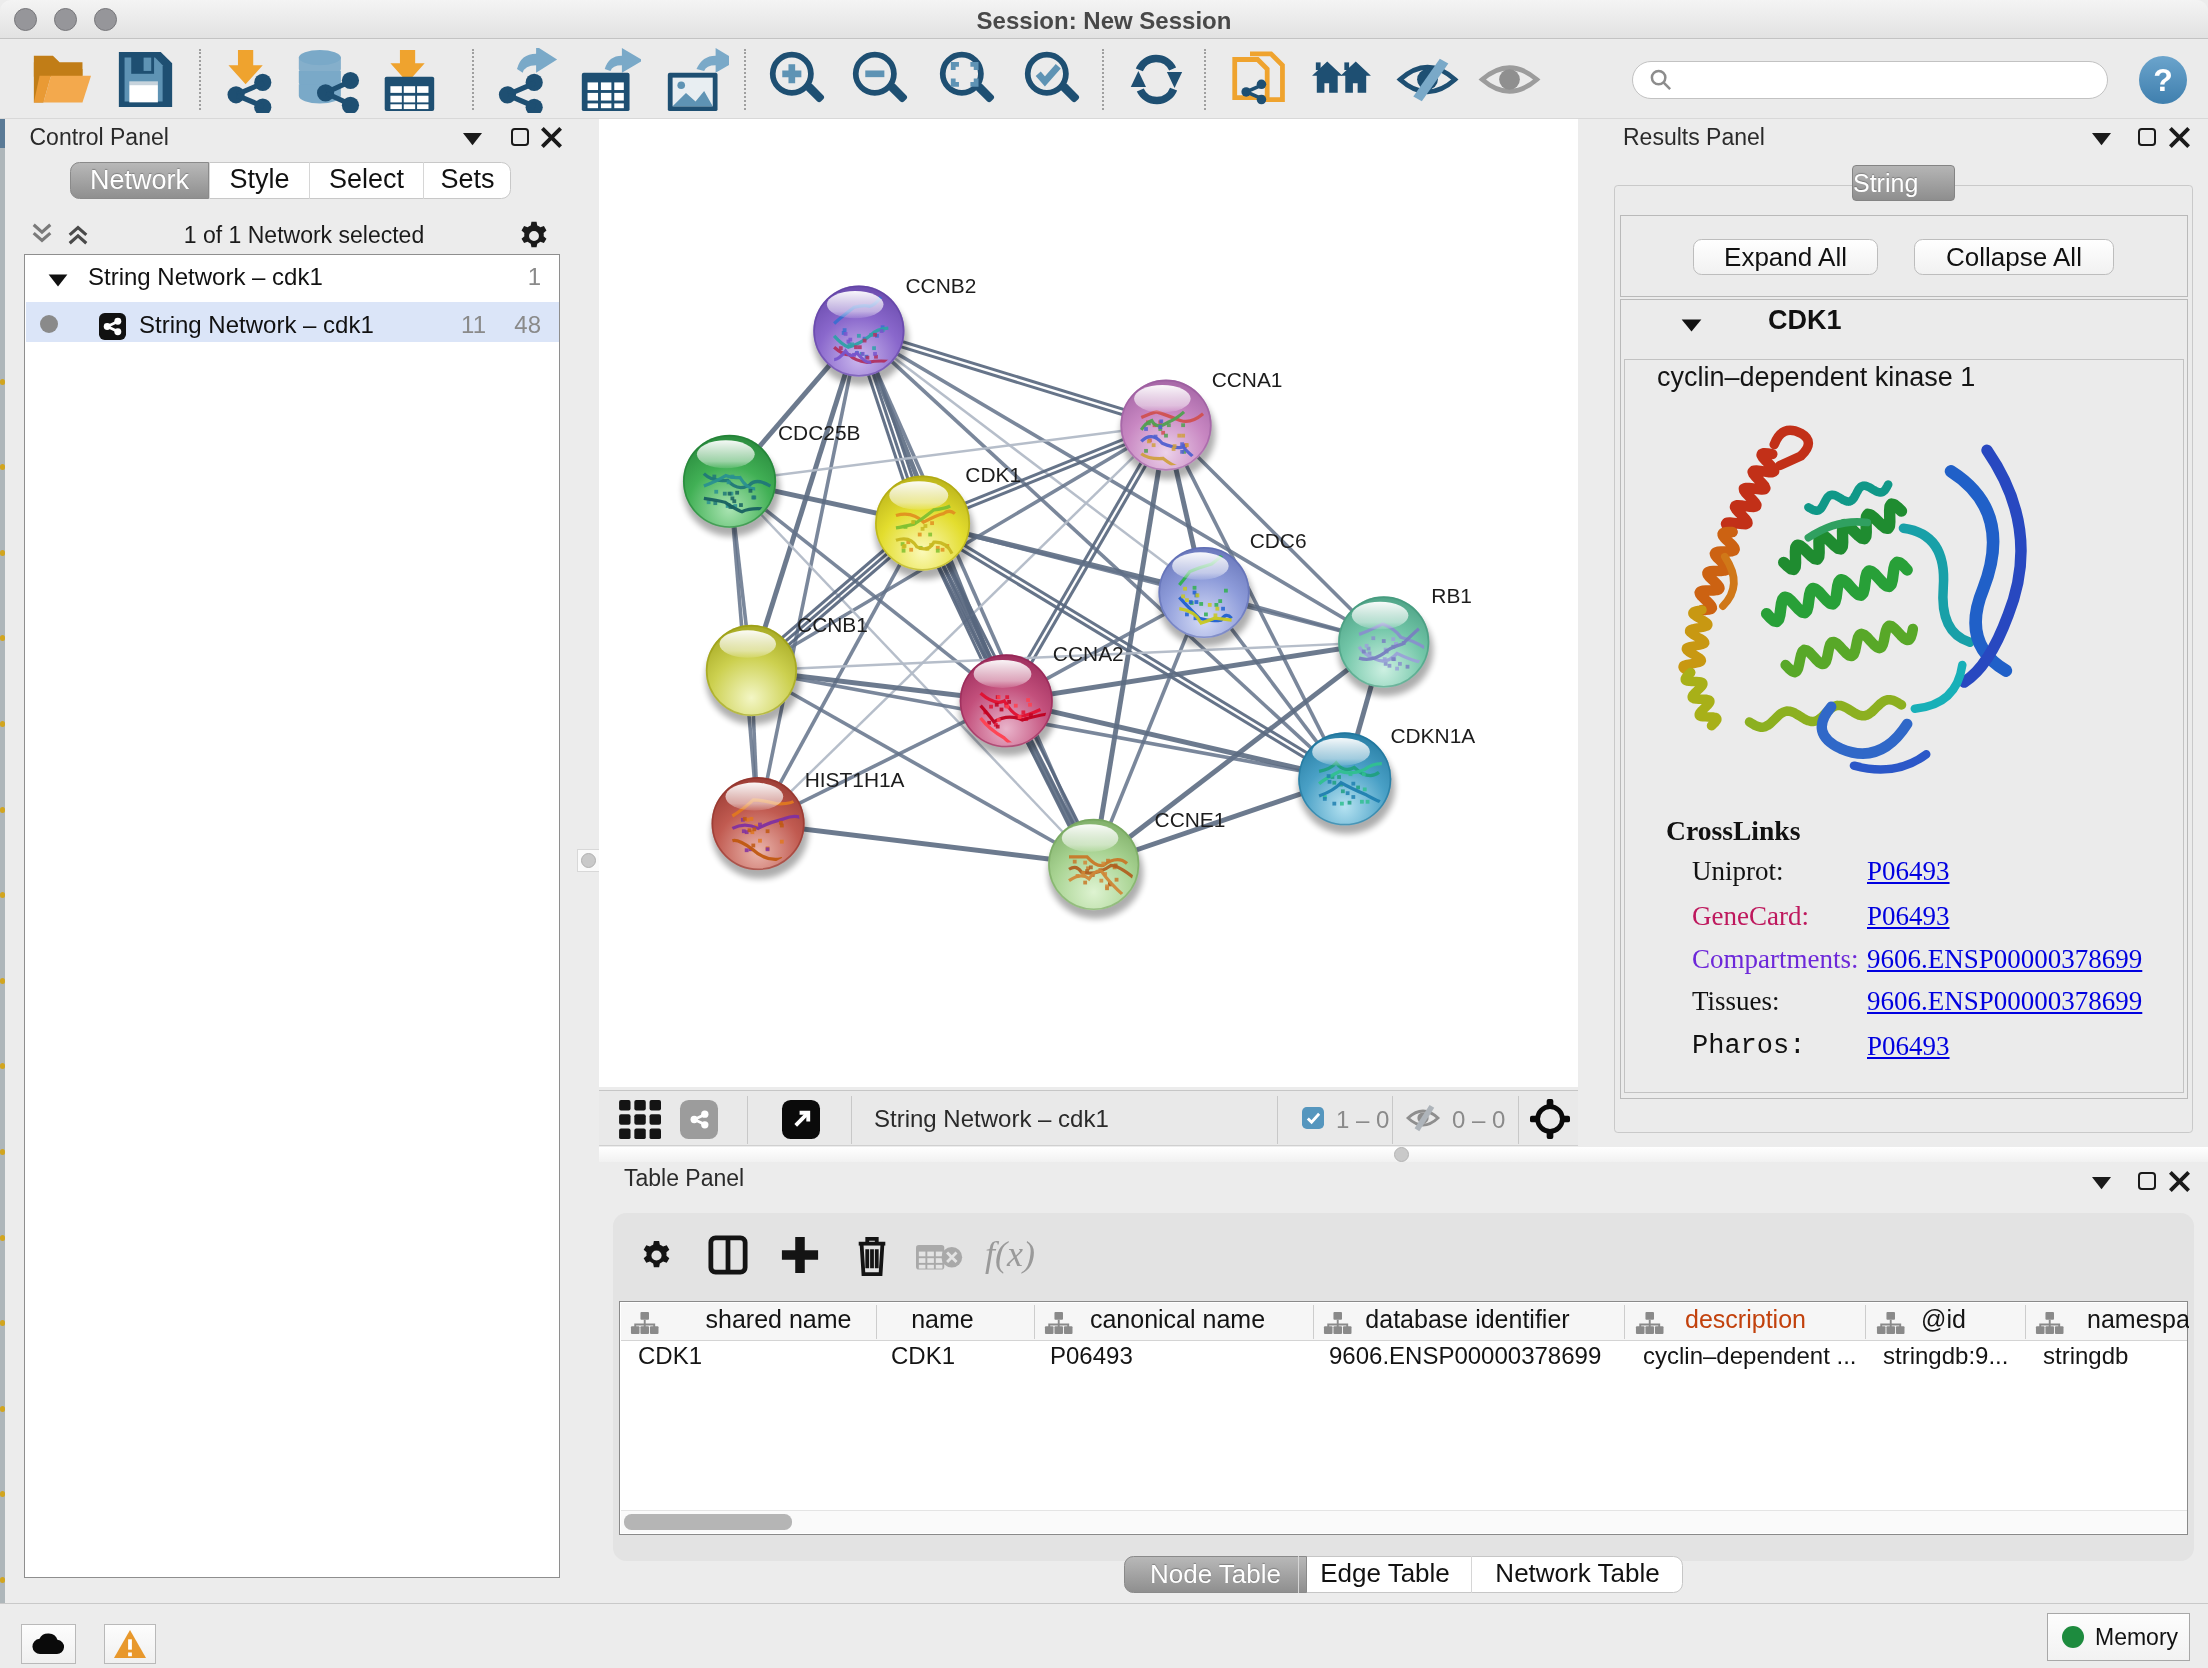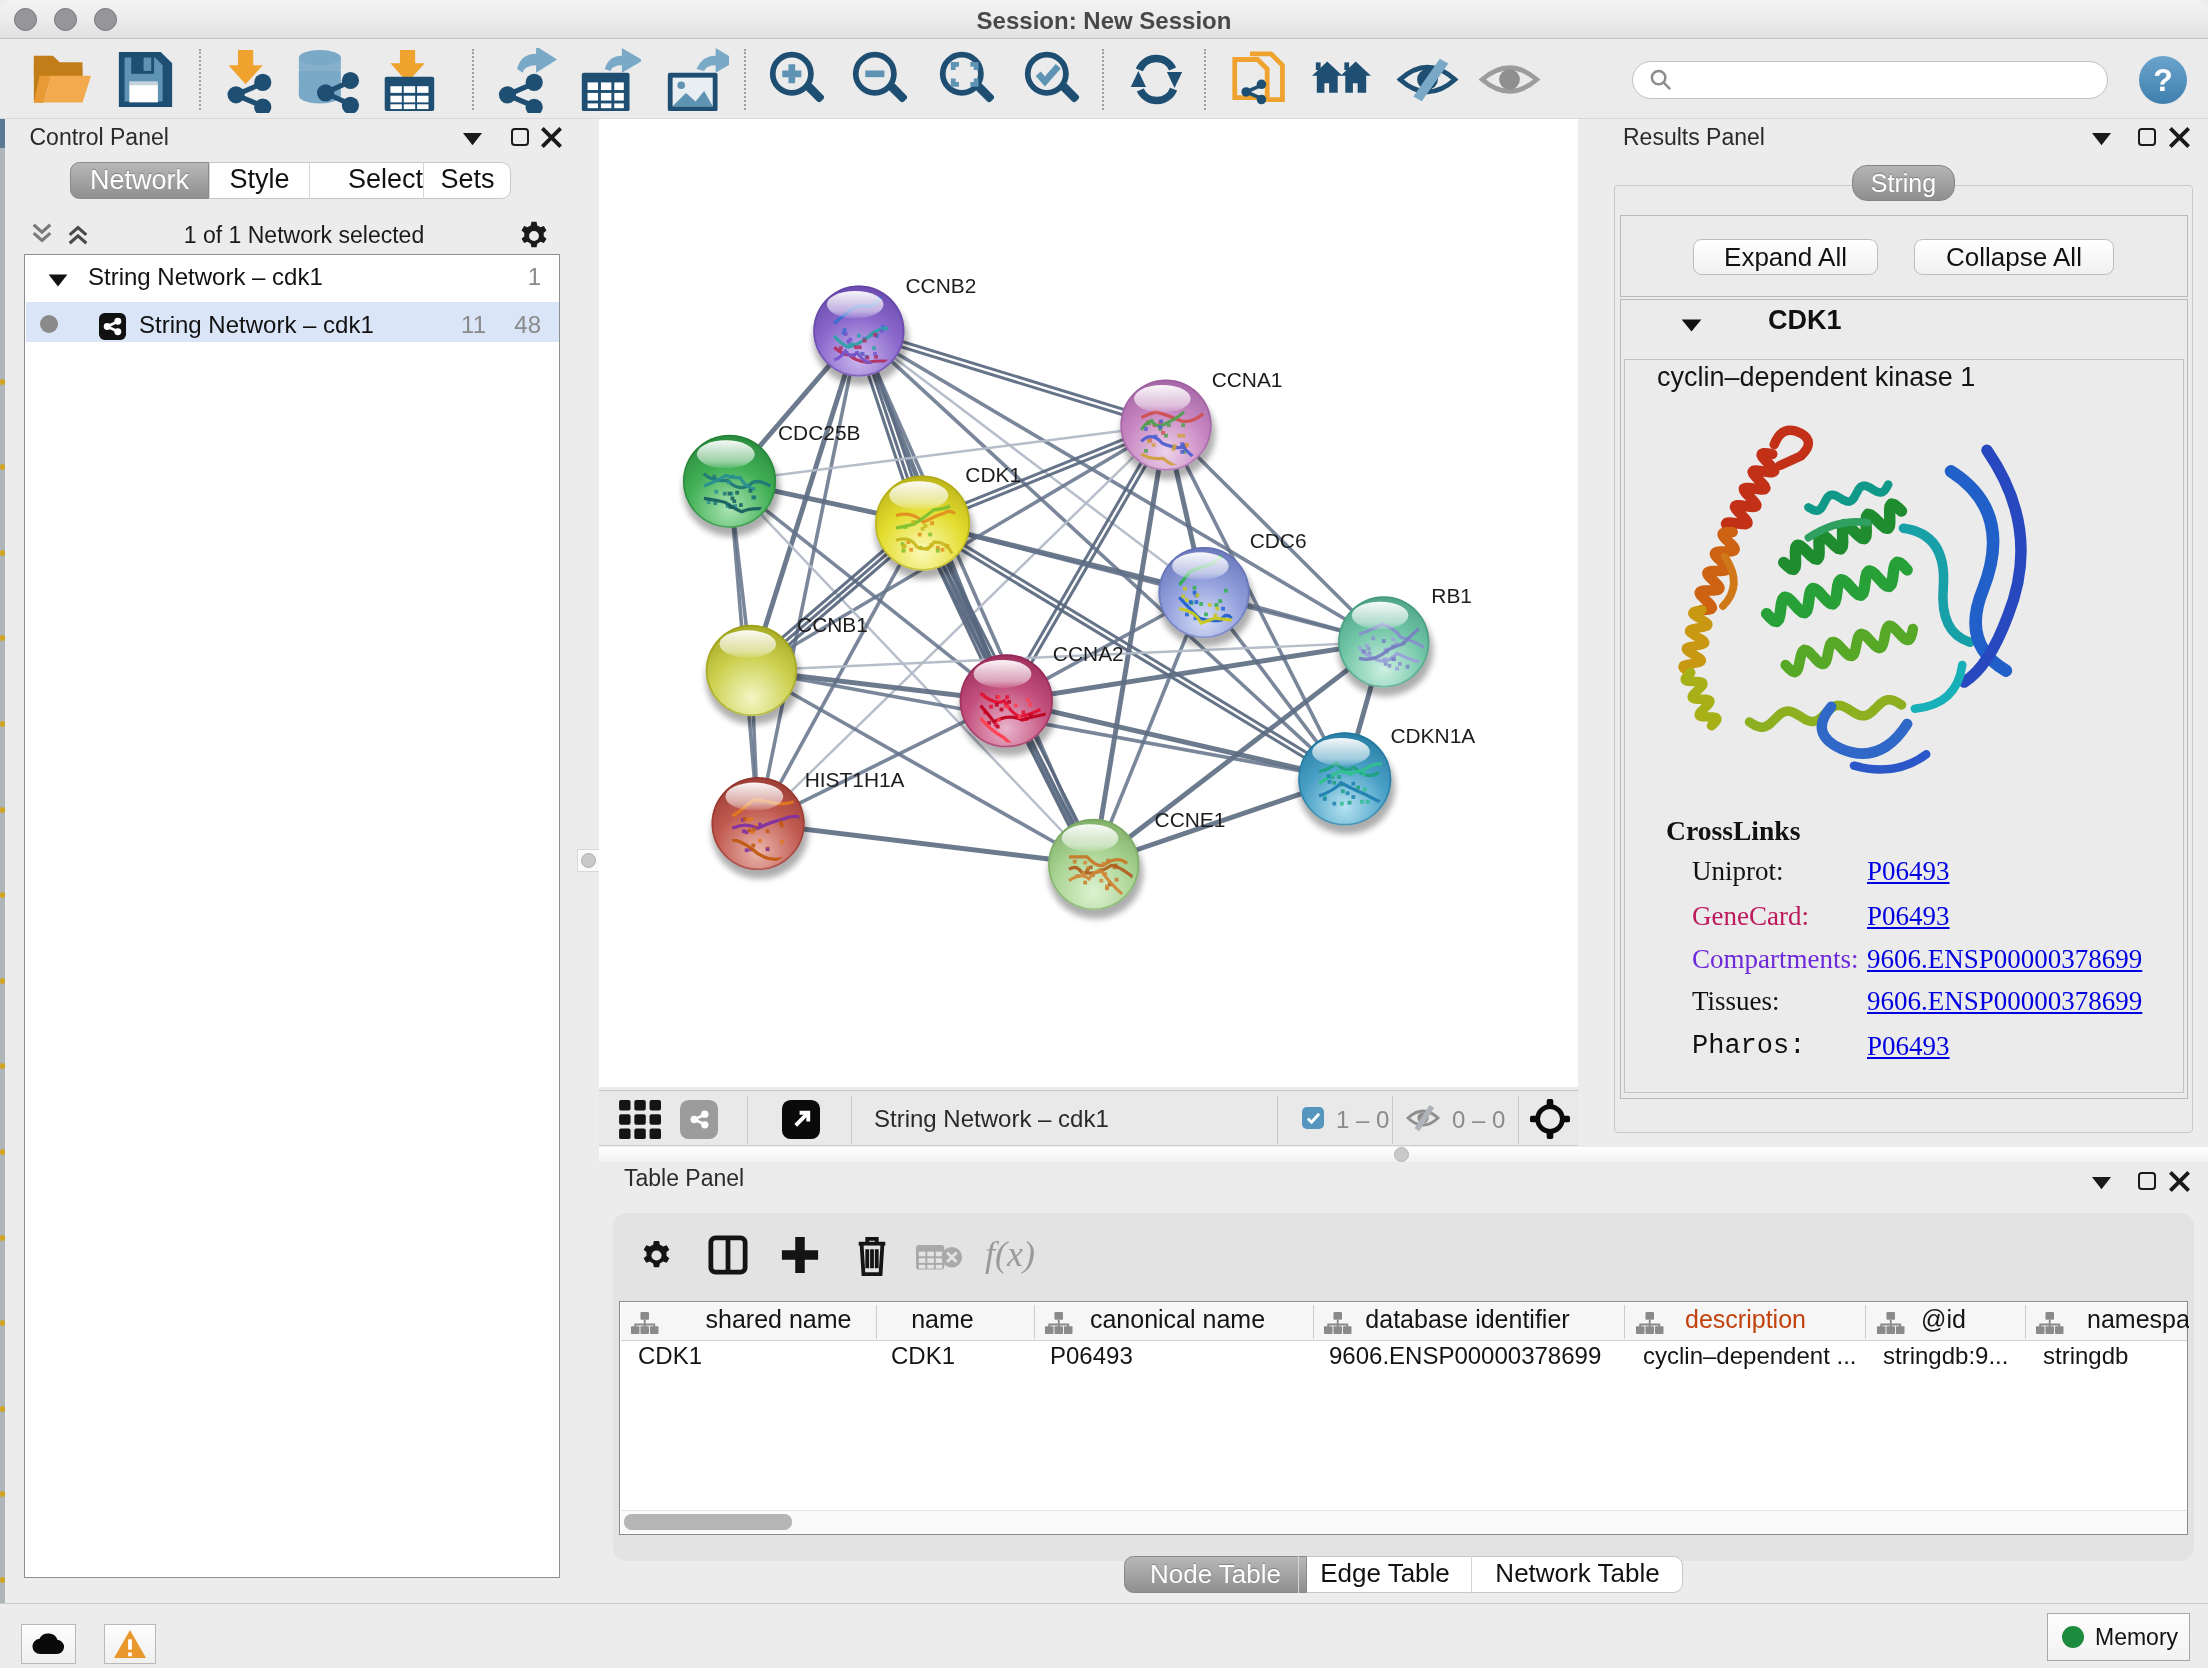--- a/index.html
+++ b/index.html
@@ -204,21 +204,21 @@
     <path d="M1 1 h20 l-10 13 z" fill="#1a1a1a"></path>
   </svg>
 <div class="abs" style="left:511px;top:128px;width:18px;height:18px;border:2.9px solid #1a1a1a;border-radius:3.8px"></div>
 <svg class="abs" style="left:541px;top:127px" width="21" height="21" viewBox="0 0 23 23">
     <path d="M3 0 L11.5 8.5 L20 0 L23 3 L14.5 11.5 L23 20 L20 23 L11.5 14.5 L3 23 L0 20 L8.5 11.5 L0 3 Z" fill="#1a1a1a"></path>
   </svg>
 
 <div class="abs" style="left:70px;top:162px;width:441px;height:37px;background:#fff;border:1px solid #c8c8c8;border-radius:9.5px"></div>
 <div class="abs" style="left:70px;top:162px;width:139px;height:37px;background:linear-gradient(#b8b8b8,#8f8f8f);border:1px solid #8a8a8a;border-radius:9.5px 0 0 9.5px;color:#fff;font-size:27px;text-align:center;line-height:35px;text-shadow:0 -1px 1px rgba(0,0,0,0.25)">Network</div>
 <div class="abs" style="left:209px;top:162px;width:100px;height:37px;border-left:1px solid #d6d6d6;color:#111;font-size:27px;text-align:center;line-height:35px">Style</div>
-<div class="abs" style="left:309px;top:162px;width:114px;height:37px;border-left:1px solid #d6d6d6;color:#111;font-size:27px;text-align:right;line-height:35px">Select</div>
+<div class="abs" style="left:309px;top:162px;width:114px;height:37px;border-left:1px solid #d6d6d6;color:#111;font-size:27px;text-align:center;line-height:35px">Select</div>
 <div class="abs" style="left:423px;top:162px;width:88px;height:37px;border-left:1px solid #d6d6d6;color:#111;font-size:27px;text-align:center;line-height:35px">Sets</div>
 
 <svg class="abs" style="left:29.5px;top:222px" width="24" height="24" viewBox="0 0 26 26">
     <g fill="none" stroke="#7a7a7a" stroke-width="3.4">
       <path d="M4 3 l9 8 l9 -8"></path>
       <path d="M4 12 l9 8 l9 -8"></path>
     </g>
   </svg>
 <svg class="abs" style="left:66px;top:222px" width="24" height="24" viewBox="0 0 26 26">
     <g fill="none" stroke="#4a4a4a" stroke-width="3.4">
@@ -812,21 +812,21 @@
 
 <div class="abs panel-title" style="left:1623px;top:124px">Results Panel</div>
 <svg class="abs" style="left:2091px;top:132px" width="21" height="14.3" viewBox="0 0 22 15">
     <path d="M1 1 h20 l-10 13 z" fill="#1a1a1a"></path>
   </svg>
 <div class="abs" style="left:2138px;top:128px;width:18px;height:18px;border:2.9px solid #1a1a1a;border-radius:3.8px"></div>
 <svg class="abs" style="left:2169px;top:127px" width="21" height="21" viewBox="0 0 23 23">
     <path d="M3 0 L11.5 8.5 L20 0 L23 3 L14.5 11.5 L23 20 L20 23 L11.5 14.5 L3 23 L0 20 L8.5 11.5 L0 3 Z" fill="#1a1a1a"></path>
   </svg>
 <div class="abs" style="left:1614px;top:185px;width:579px;height:948px;background:#ebebeb;border:1.9px solid #c9c9c9;border-radius:3.8px"></div>
-<div class="abs" style="left:1852px;top:165px;width:103px;height:36px;background:linear-gradient(#b5b5b5,#8e8e8e);border:1px solid #848484;border-radius:15px;color:#fff;font-size:25px;text-align:center;line-height:34px;text-shadow:0 -1px 1px rgba(0,0,0,0.25)">String</div>
+<div class="abs" style="left:1852px;top:165px;width:103px;height:36px;background:linear-gradient(#b5b5b5,#8e8e8e);border:1px solid #848484;border-radius:4px;color:#fff;font-size:25px;line-height:34px;text-shadow:0 -1px 1px rgba(0,0,0,0.25)">String</div>
 
 <div class="abs" style="left:1620px;top:215px;width:568px;height:82px;border:1.9px solid #b9b9b9;background:#ebebeb"></div>
 <div class="abs" style="left:1693px;top:239px;width:185px;height:36px;background:linear-gradient(#ffffff,#f1f1f1);border:1px solid #bdbdbd;border-radius:8.6px;font-size:26px;text-align:center;line-height:34px;color:#111">Expand All</div>
 <div class="abs" style="left:1914px;top:239px;width:200px;height:36px;background:linear-gradient(#ffffff,#f1f1f1);border:1px solid #bdbdbd;border-radius:8.6px;font-size:26px;text-align:center;line-height:34px;color:#111">Collapse All</div>
 
 <div class="abs" style="left:1620px;top:299px;width:568px;height:800px;border:1.9px solid #b9b9b9;background:#ebebeb"></div>
 <svg class="abs" style="left:1680px;top:318px" width="23" height="15" viewBox="0 0 24 16">
     <path d="M1.5 1.5 h21 l-10.5 13 z" fill="#111"></path>
   </svg>
 <div class="abs" style="left:1768px;top:305px;font-size:27px;font-weight:bold;color:#111">CDK1</div>

